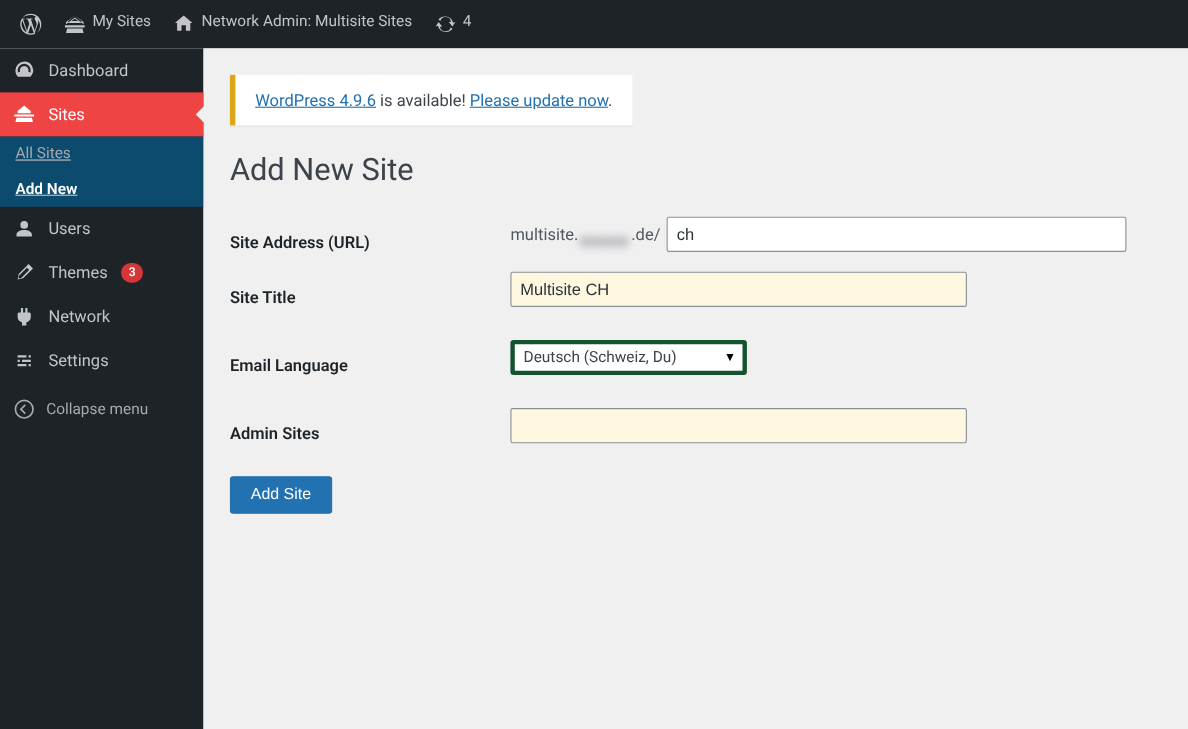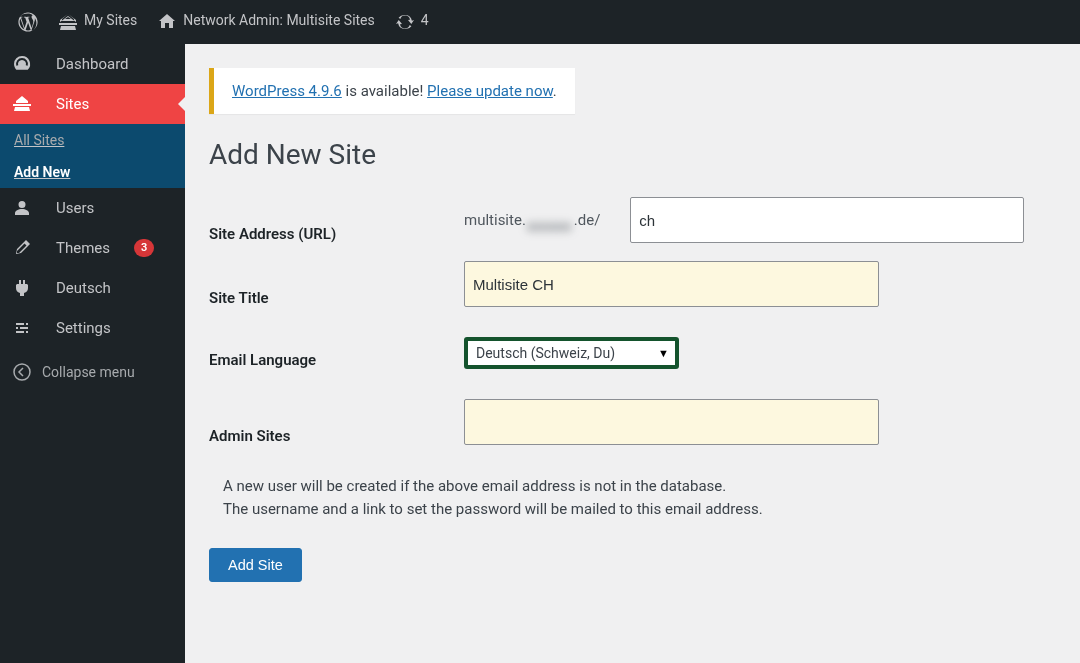--- a/index.html
+++ b/index.html
@@ -49,21 +49,21 @@
   .content {
     flex: 1;
     background: #f0f0f1;
     padding: 24px 24px 24px 24px;
     overflow: auto;
   }
 
   .menu-item {
     display: flex;
     align-items: center;
-    gap: 24px;
+    gap: 12px;
     padding: 10px 12px;
     color: #c3c4c7;
     cursor: pointer;
     position: relative;
   }
   .menu-item.current {
     background: #ef4444;
     color: #fff;
   }
   .menu-item .m-icon { width: 20px; height: 20px; fill: currentColor; flex: none; }
@@ -135,41 +135,41 @@
     font-weight:600;
     color:#1d2327;
     padding-top:6px;
     font-size:15px;
   }
   .form-field{
     flex:1;
     max-width:560px;
   }
   .form-field .inline{
-    display:flex; align-items:center;gap:24px;
+    display:flex; align-items:center;
   }
   .prefix{
     white-space:nowrap;
     color:#50575e;
     font-size:15px;
     padding-right:2px;
   }
   .prefix .redact{
     display:inline-block; width:46px; height:8px;
     filter: blur(4px);
     vertical-align:middle;
     margin:0 1px;
   }
   input[type="text"], input[type="email"]{
     border:1px solid #8c8f94;
     border-radius:2px;
     padding:4px 8px;
     font-size:15px;
     color:#2c3338;
-    height:46px;
+    height:32px;
     background:#fff;
   }
   input.hl{ background:#fdf8df; }
   input.wide{ width:100%; }
   input.med{ width:415px; }
   .select{
     width:215px; height:32px;
     border:4px solid #14532d;
     border-radius:3px;
     background:#fff;
@@ -271,21 +271,21 @@
           <path d="M14 2l4 4-9 9-5 1 1-5 9-9zm-1.5 3.5L5 13v2h2l7.5-7.5-2-2z"></path>
         </svg>
       <span>Themes</span>
       <span class="update-badge">3</span>
     </div>
 
     <div class="menu-item">
       <svg class="m-icon" viewBox="0 0 20 20">
           <path d="M7 2v4H5l-1 1v3a5 5 0 0 0 4 4.9V18h4v-3.1A5 5 0 0 0 16 10V7l-1-1h-2V2h-2v4H9V2H7z"></path>
         </svg>
-      <span>Deutsch</span>
+      <span>Network</span>
     </div>
 
     <div class="menu-item">
       <svg class="m-icon" viewBox="0 0 20 20">
           <path d="M4 5h8v2H4V5zm10 0h2v2h-2V5zM4 9h2v2H4V9zm4 0h8v2H8V9zm-4 4h8v2H4v-2zm10 0h2v2h-2v-2z"></path>
         </svg>
       <span>Settings</span>
     </div>
 
     <div class="collapse-item">
@@ -337,20 +337,16 @@
     </div>
 
     
     <div class="form-row">
       <div class="form-label">Admin Sites</div>
       <div class="form-field">
         <input type="email" class="hl med" style="color: transparent; text-shadow: rgb(136, 136, 136) 0px 0px 8px;" value="">
       </div>
     </div>
 
-    <div class="info-text">
-      <div>A new user will be created if the above email address is not in the database.</div>
-      <div>The username and a link to set the password will be mailed to this email address.</div>
-    </div>
 
     <button class="button-primary">Add Site</button>
   </main>
 </div>
 
 </body></html>

